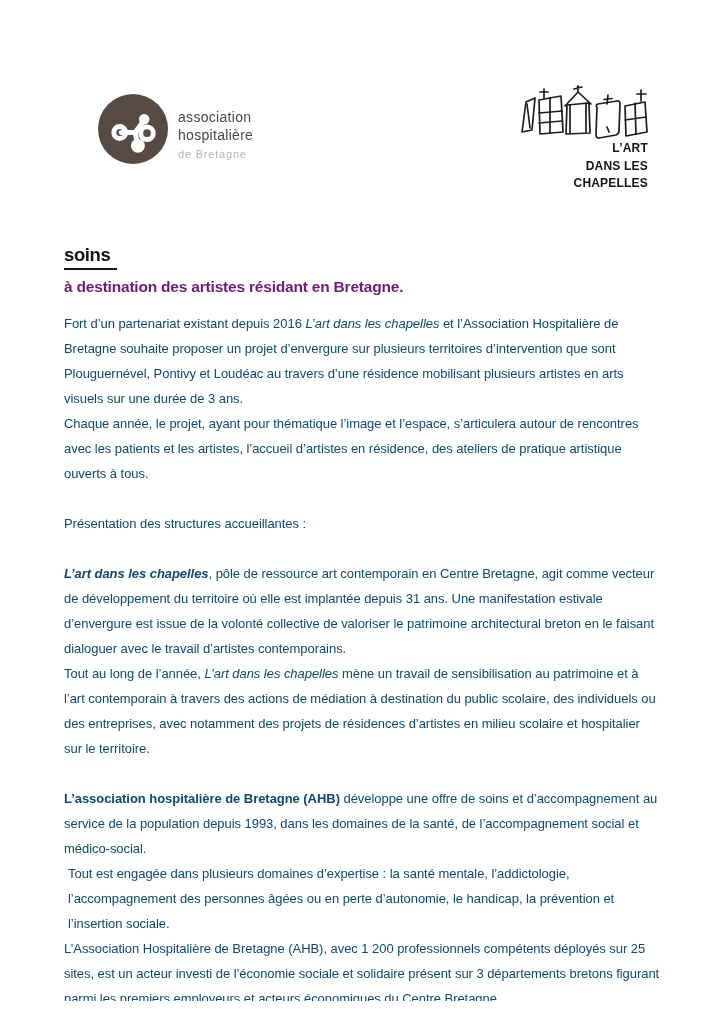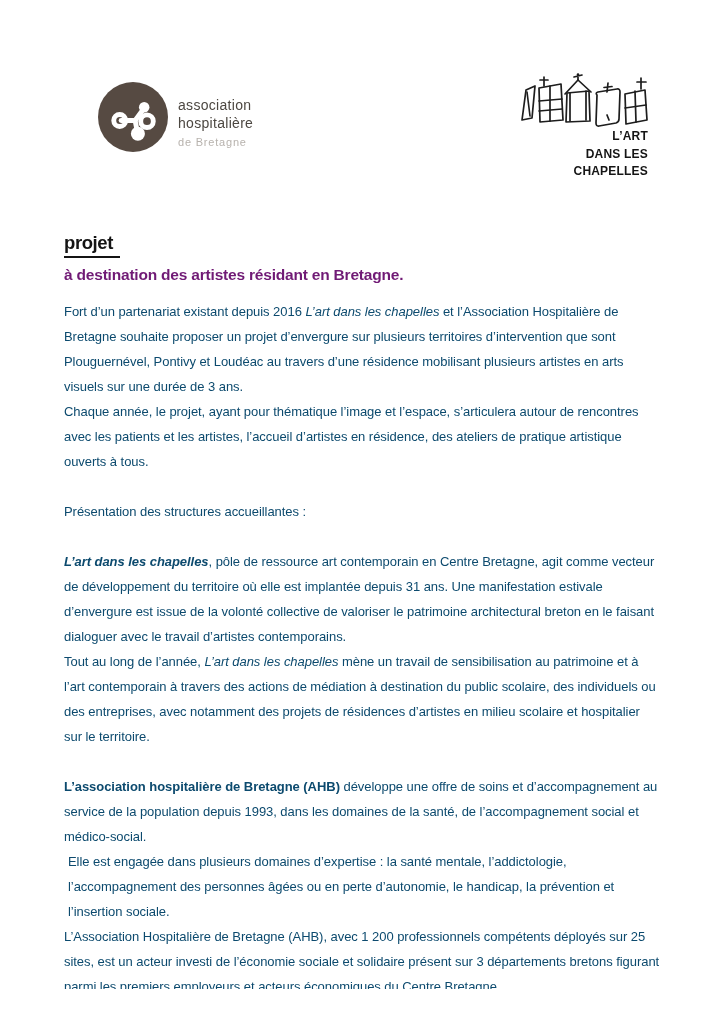--- a/index.html
+++ b/index.html
@@ -1,21 +1,21 @@
 <!DOCTYPE html>
 <html lang="fr"><head>
 <meta charset="utf-8">
 <style>
   * { margin:0; padding:0; box-sizing:border-box; }
   html,body { background:#ffffff; }
   .page {
     position:relative;
     width:724px; height:989px;
     background:#ffffff;
-    margin:0 auto;
+    margin:12px auto;
     font-family:"Liberation Sans", sans-serif;
     color:#1c1c1c;
     overflow:hidden;
   }
 
   
   .ahb-logo { position:absolute; left:98px; top:82px; width:70px; height:70px; }
   .ahb-text { position:absolute; left:178px; top:96px; }
   .ahb-name { font-size:14px; line-height:18px; color:#4c4741; letter-spacing:.3px; }
   .ahb-tagline { font-size:11px; color:#b7b2ad; letter-spacing:.8px; margin-top:4px; }
@@ -111,34 +111,34 @@
     </svg>
   </div>
   <div class="chapelles-text">
     <div>L’ART</div>
     <div>DANS LES</div>
     <div>CHAPELLES</div>
   </div>
 
   <div class="content">
 
-    <div class="title-row"><span class="title-line">projet</span></div>
+    <div class="title-row"><span class="title-line">soins</span></div>
 
     <div class="subtitle">à destination des artistes résidant en Bretagne.</div>
 
     <p class="body-par mt-intro"><span>Fort d’un partenariat existant depuis 2016 </span><span class="it">L’art dans les chapelles</span><span> et l’Association Hospitalière de Bretagne souhaite proposer un projet d’envergure sur plusieurs territoires d’intervention que sont Plouguernével, Pontivy et Loudéac au travers d’une résidence mobilisant plusieurs artistes en arts visuels sur une durée de 3 ans.</span></p>
 
     <p class="body-par">Chaque année, le projet, ayant pour thématique l’image et l’espace, s’articulera autour de rencontres avec les patients et les artistes, l’accueil d’artistes en résidence, des ateliers de pratique artistique ouverts à tous.</p>
 
     <p class="body-par mt-block">Présentation des structures accueillantes :</p>
 
     <p class="body-par mt-block"><span class="bold-it">L’art dans les chapelles</span><span>, pôle de ressource art contemporain en Centre Bretagne, agit comme vecteur de développement du territoire où elle est implantée depuis 31 ans. Une manifestation estivale d’envergure est issue de la volonté collective de valoriser le patrimoine architectural breton en le faisant dialoguer avec le travail d’artistes contemporains.</span></p>
 
     <p class="body-par"><span>Tout au long de l’année, </span><span class="it">L’art dans les chapelles</span><span> mène un travail de sensibilisation au patrimoine et à l’art contemporain à travers des actions de médiation à destination du public scolaire, des individuels ou des entreprises, avec notamment des projets de résidences d’artistes en milieu scolaire et hospitalier sur le territoire.</span></p>
 
     <p class="body-par mt-block"><span class="bold">L’association hospitalière de Bretagne (AHB)</span><span> développe une offre de soins et d’accompagnement au service de la population depuis 1993, dans les domaines de la santé, de l’accompagnement social et médico-social.</span></p>
 
-    <p class="body-par indent">Elle est engagée dans plusieurs domaines d’expertise : la santé mentale, l’addictologie, l’accompagnement des personnes âgées ou en perte d’autonomie, le handicap, la prévention et l’insertion sociale.</p>
+    <p class="body-par indent">Tout est engagée dans plusieurs domaines d’expertise : la santé mentale, l’addictologie, l’accompagnement des personnes âgées ou en perte d’autonomie, le handicap, la prévention et l’insertion sociale.</p>
 
     <p class="body-par">L’Association Hospitalière de Bretagne (AHB),  avec 1 200 professionnels compétents déployés sur 25 sites, est un acteur investi de l’économie sociale et solidaire présent sur 3 départements bretons figurant parmi les premiers employeurs et acteurs économiques du Centre Bretagne.</p>
 
   </div>
 </div>
 
 </body></html>

